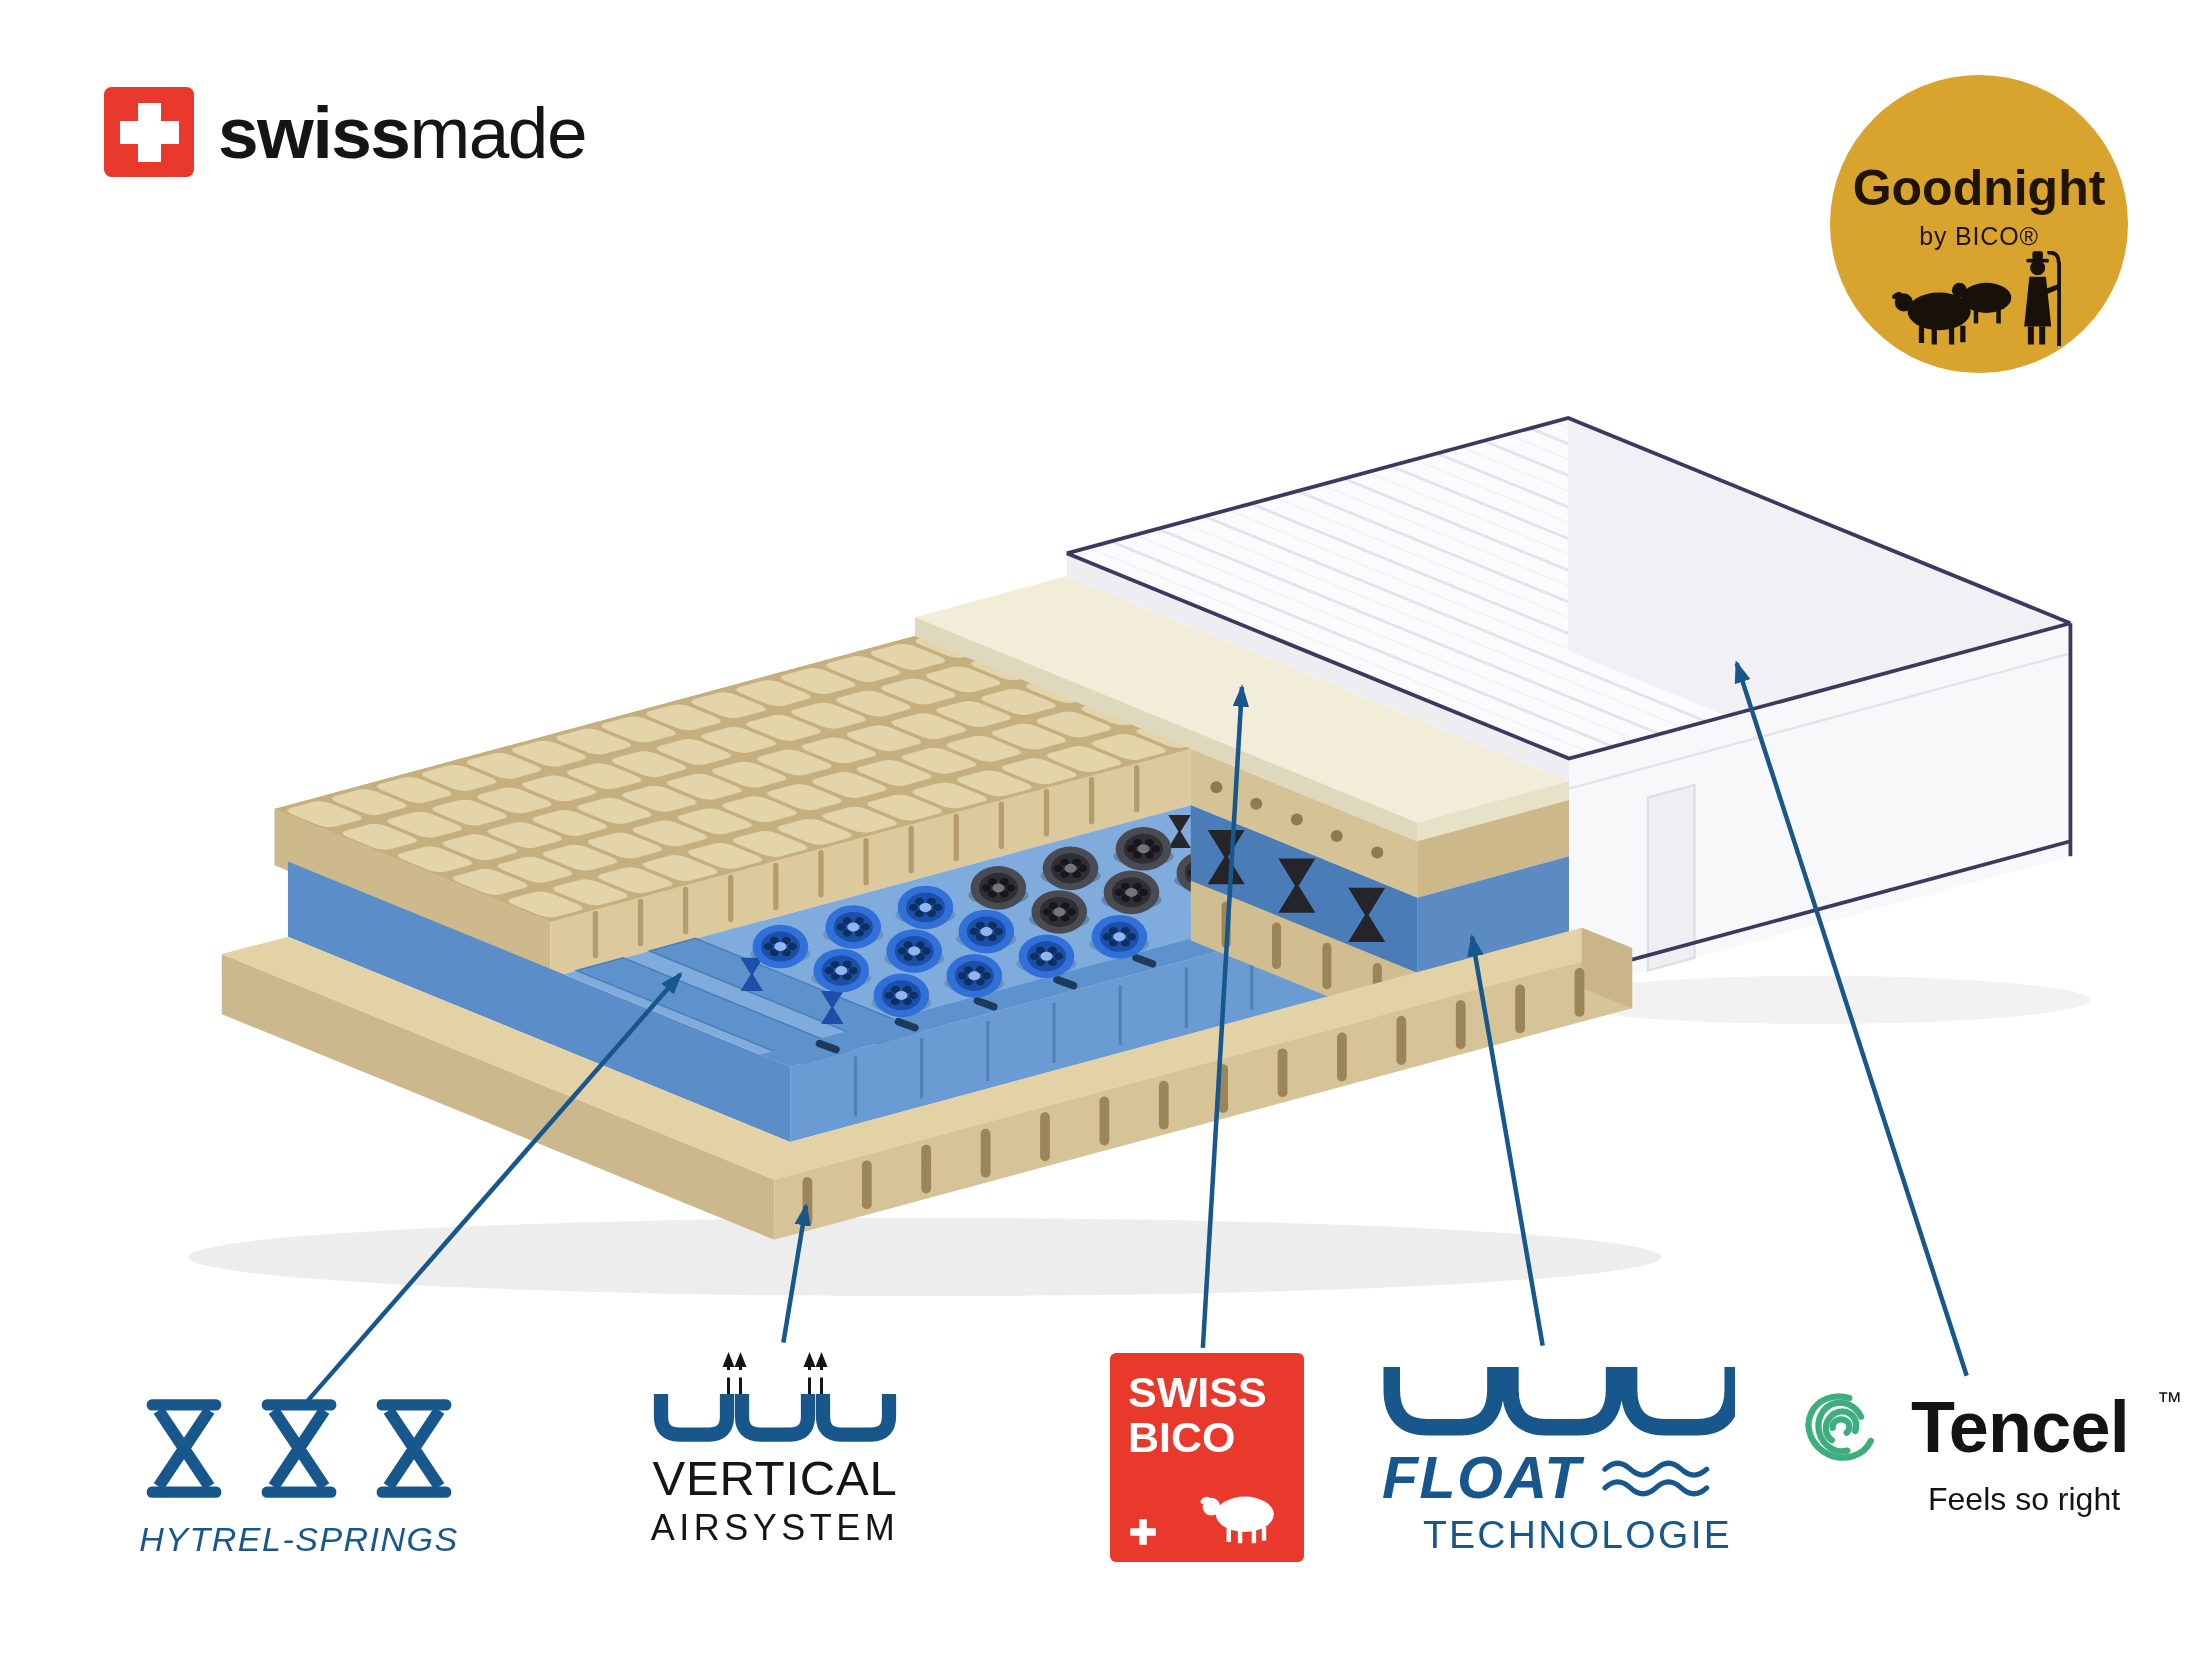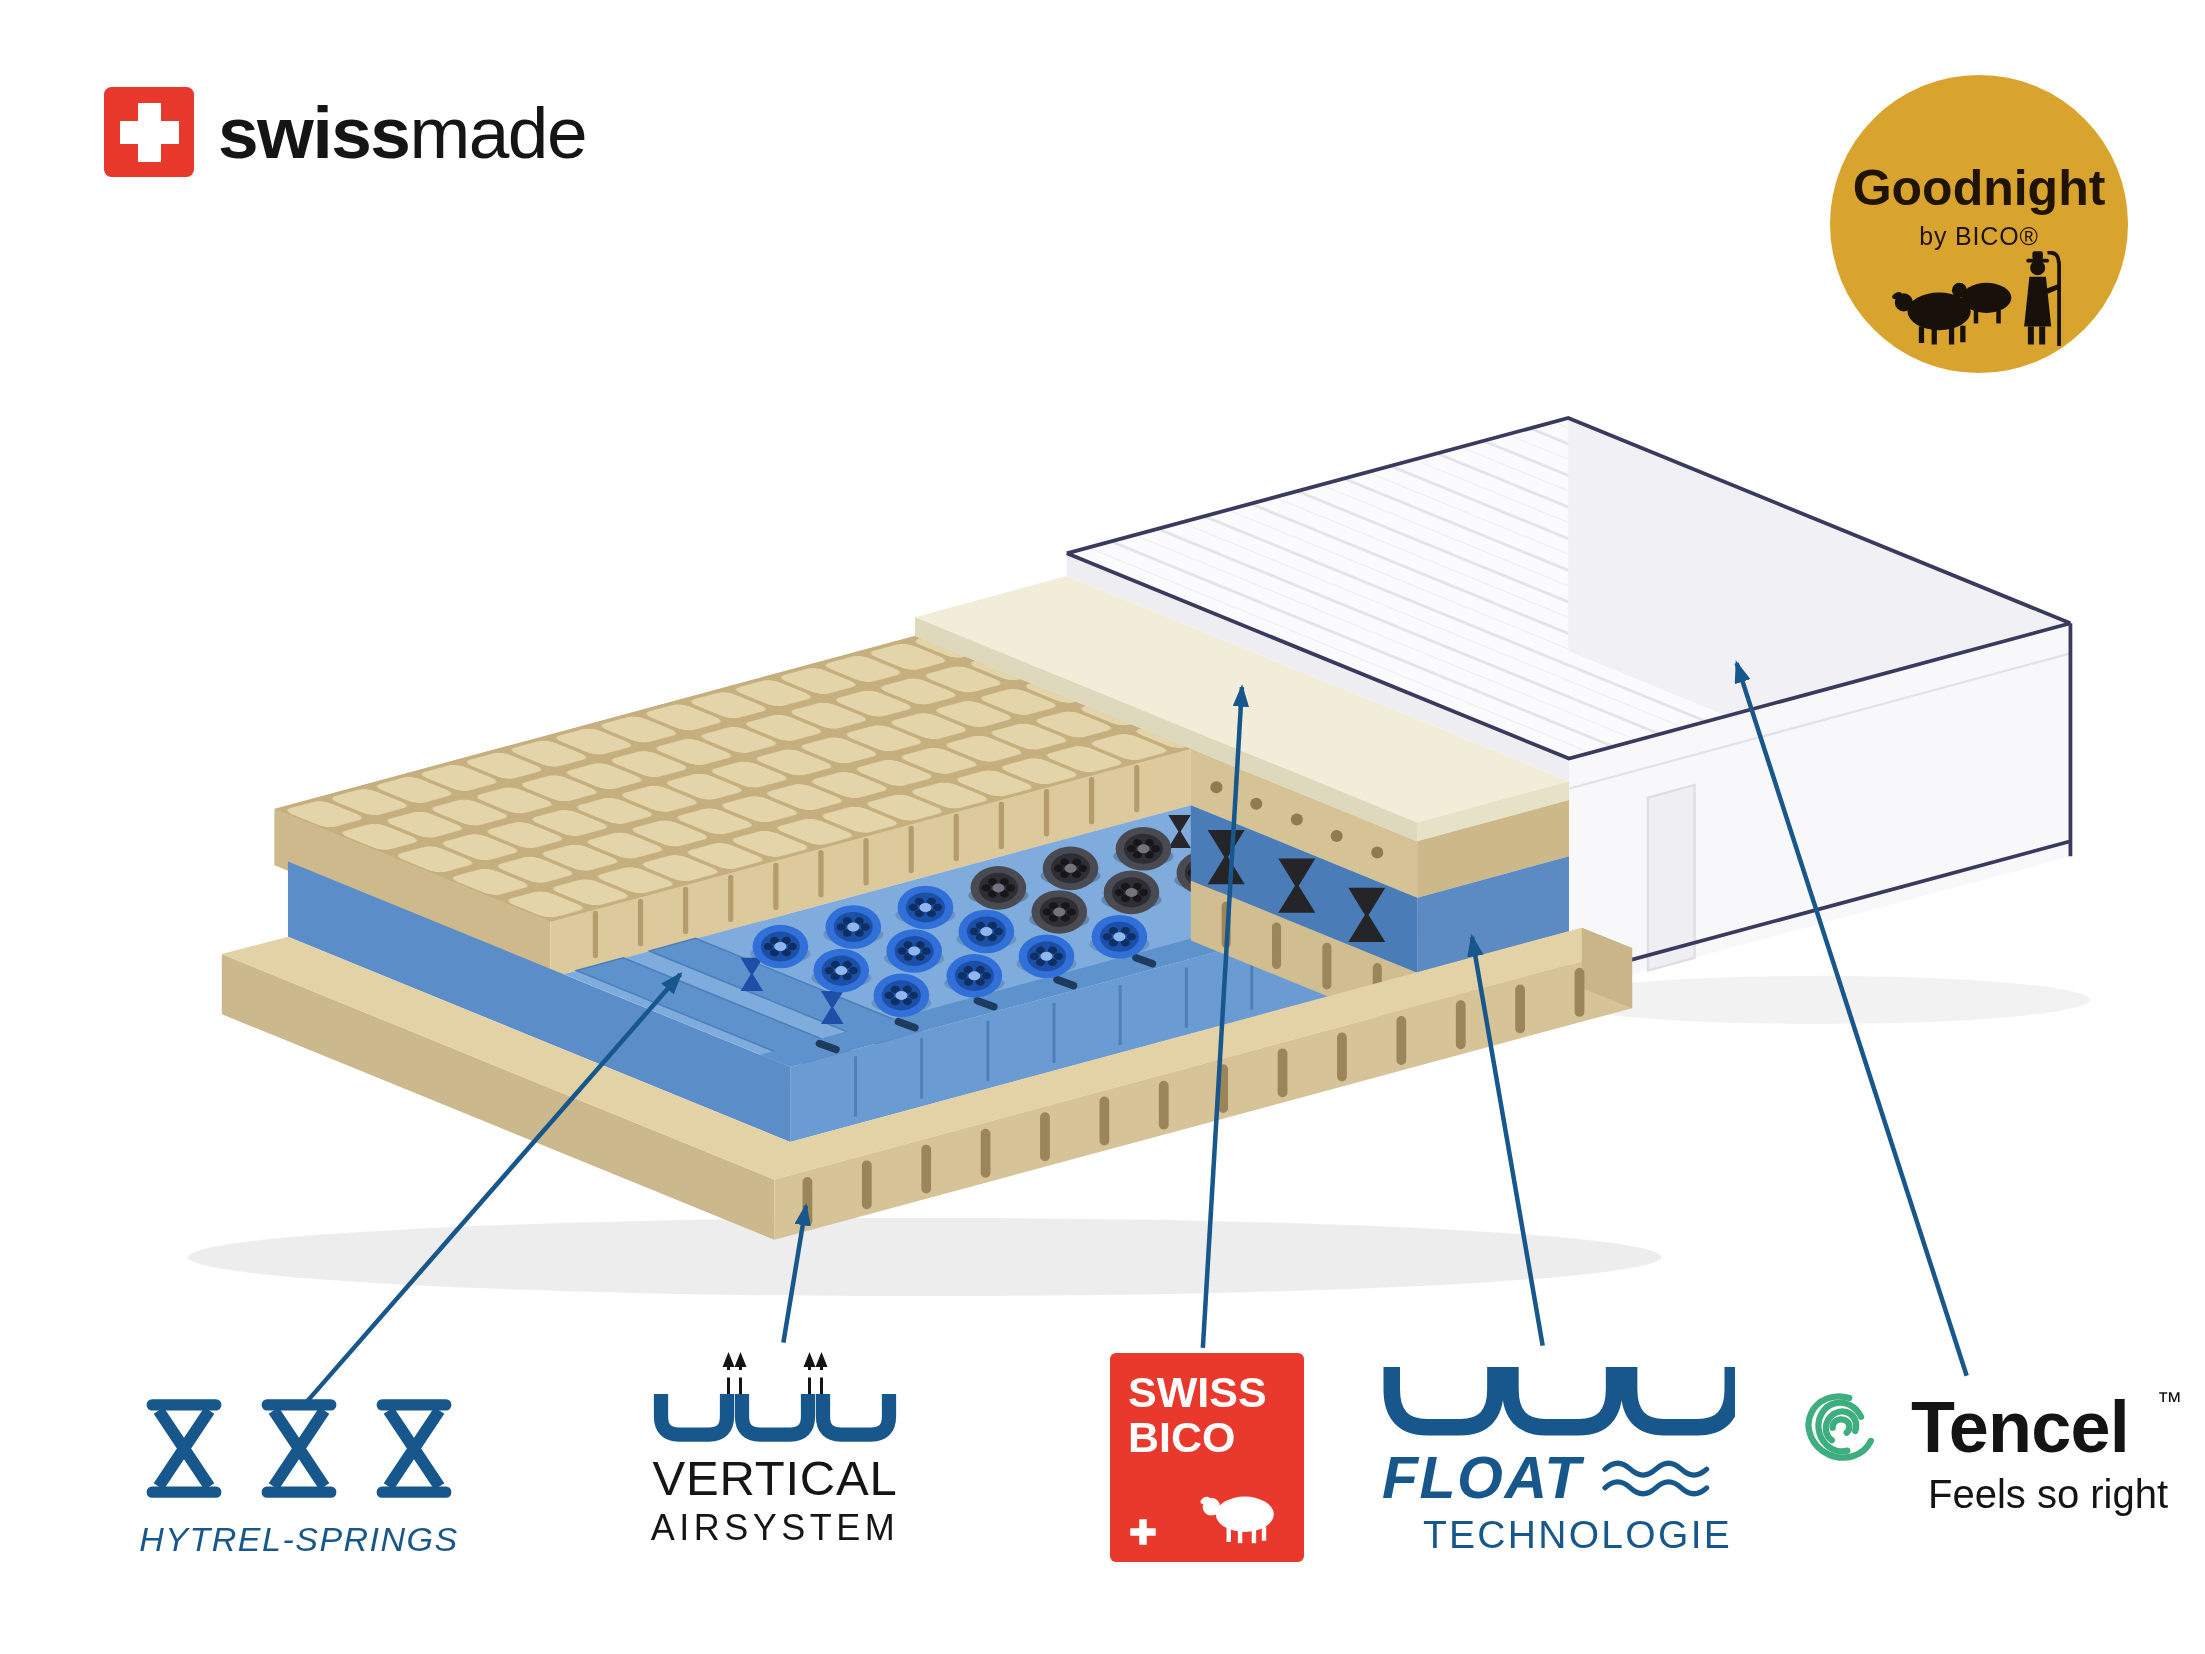--- a/index.html
+++ b/index.html
@@ -42,21 +42,21 @@
 
   .c-float{left:1382px;top:1346px;width:391px;color:#17578C;}
   .f-row{display:flex;align-items:center;gap:19.5px;margin-top:6px;font-style:italic;}
   .f-line1{font-size:59px;font-weight:700;letter-spacing:1.5px;line-height:1;}
   .f-line2{font-size:39px;font-weight:400;letter-spacing:2.3px;margin-top:4.5px;text-align:center;}
 
   .c-tencel{left:1799px;top:1385px;width:391px;color:#141414;}
   .t-row{display:flex;align-items:center;gap:28px;}
   .t-brand{font-size:72px;font-weight:700;letter-spacing:-0.8px;line-height:1;}
   .t-tm{font-size:25.6px;font-weight:400;position:relative;top:-25.6px;}
-  .t-tag{font-size:40px;font-weight:400;margin-left:129px;margin-top:3px;}
+  .t-tag{font-size:32px;font-weight:400;margin-left:129px;margin-top:12px;}
 </style>
 </head>
 <body>
 
 <svg class="abs" style="left:0;top:0;" width="2205" height="1654" viewBox="0 0 2933 2200">
   <defs>
     <pattern id="segcells" patternUnits="userSpaceOnUse" width="1" height="1" patternTransform="matrix(59.7,-16.1,73.5,30,365,1076)">
       <rect x="0" y="0" width="1" height="1" fill="#C5AF7E"></rect>
       <rect x="0.06" y="0.09" width="0.88" height="0.82" rx="0.18" ry="0.18" fill="#E4D4A9"></rect>
     </pattern>

